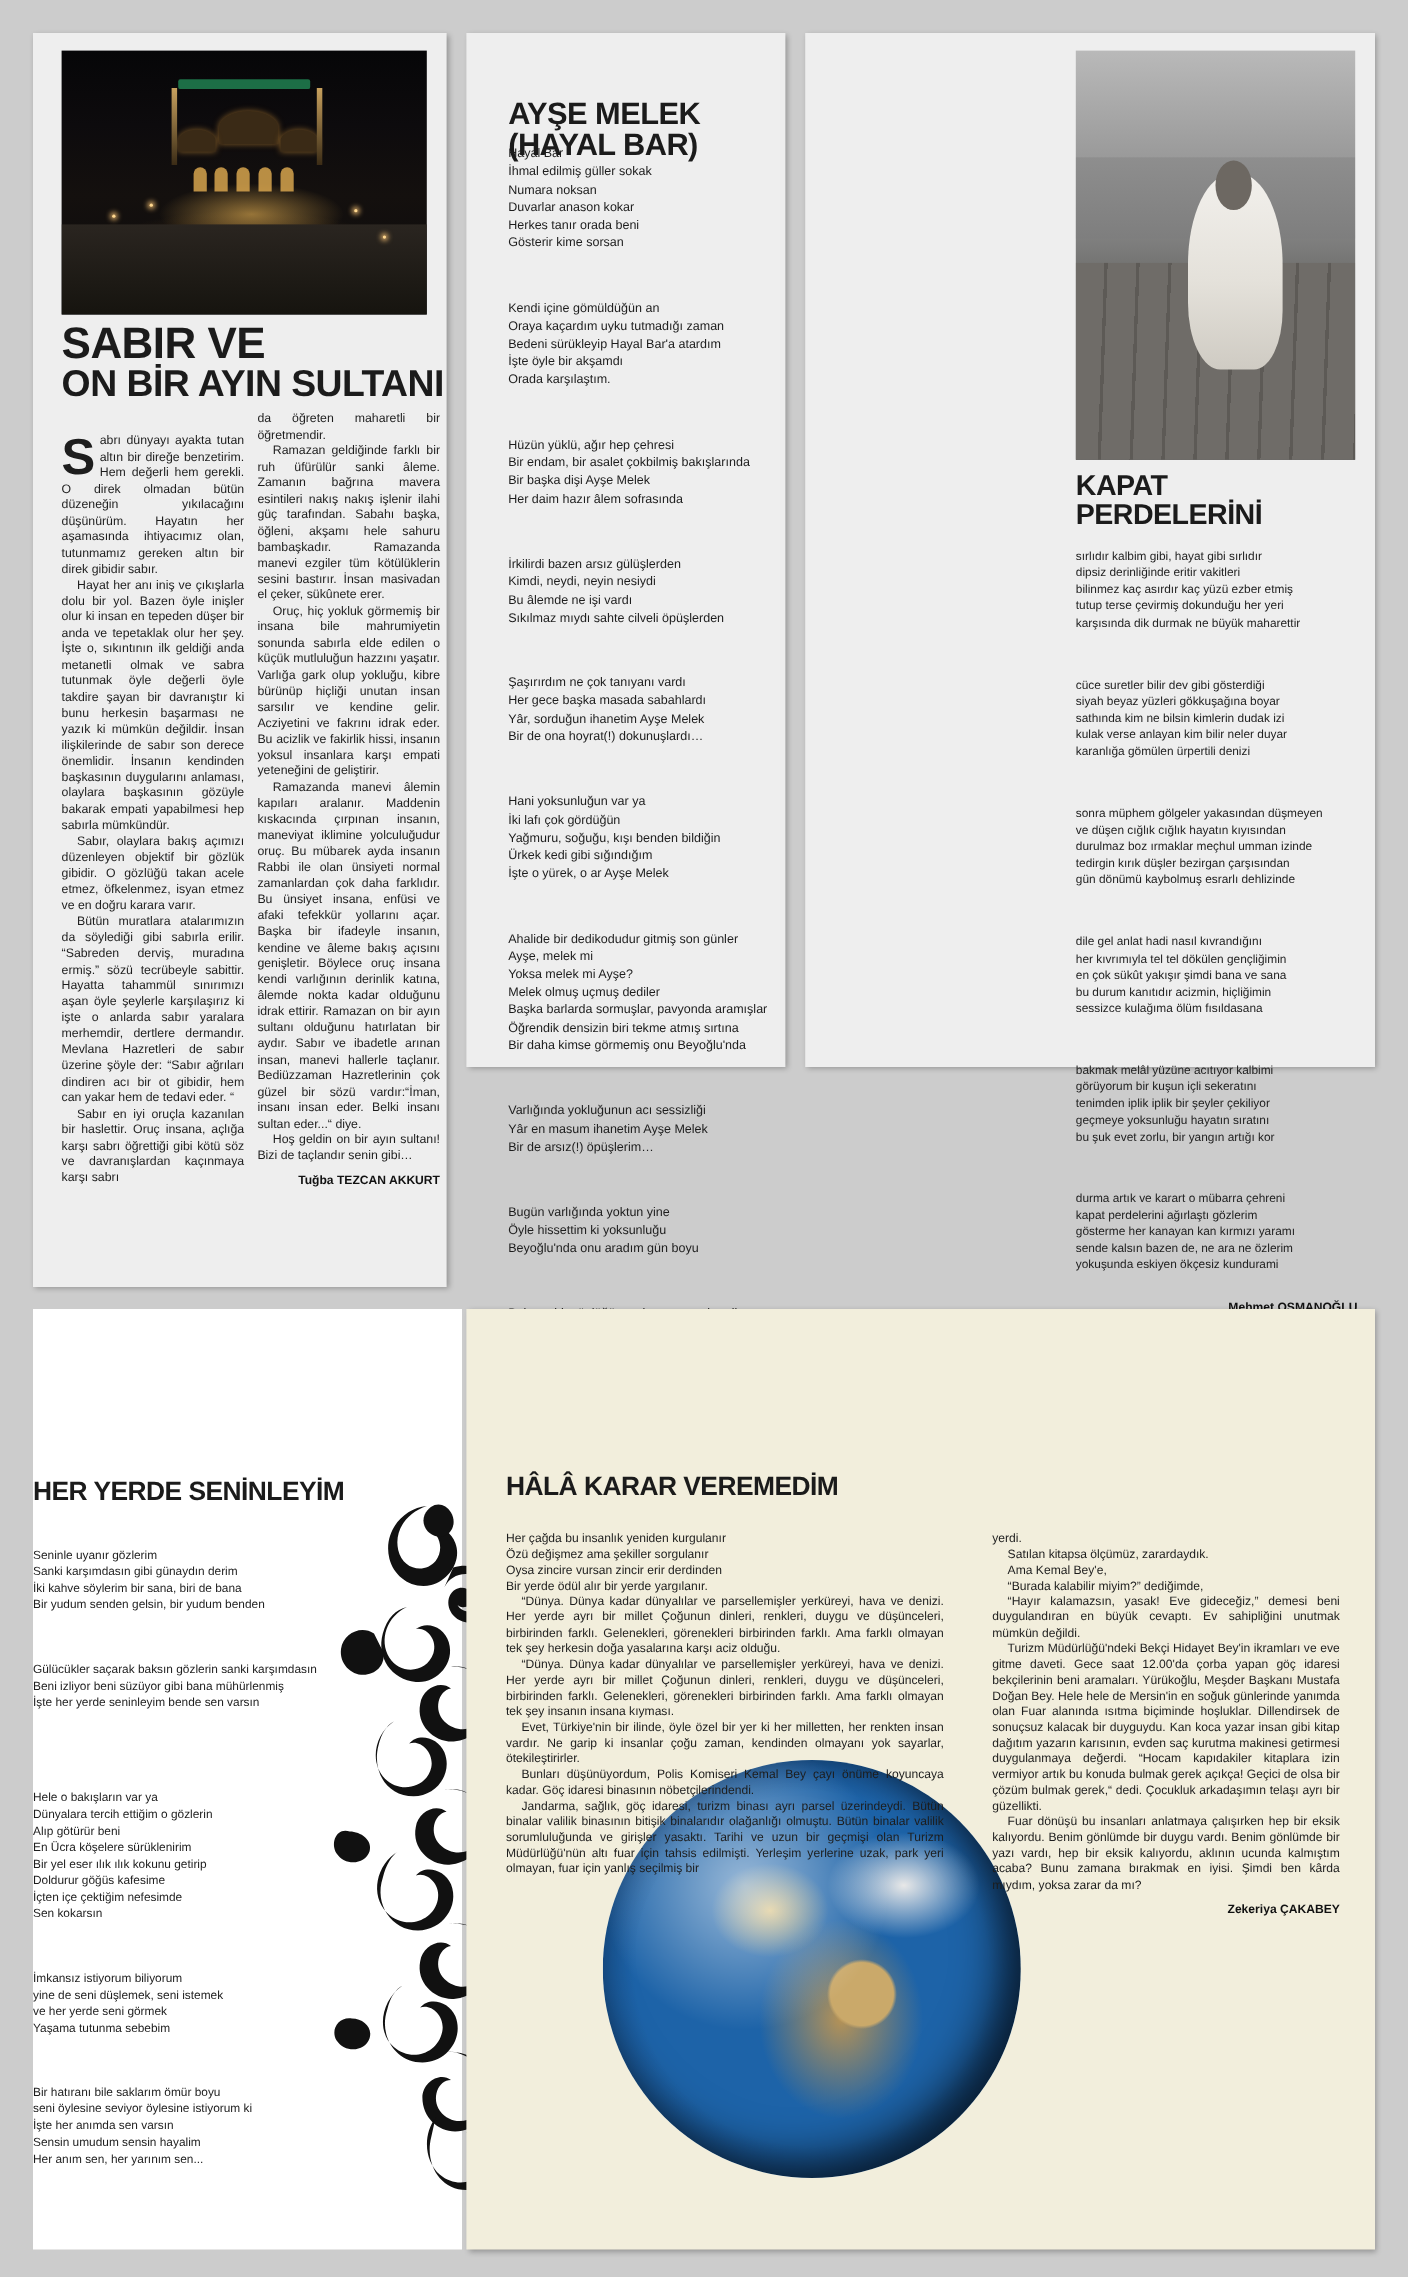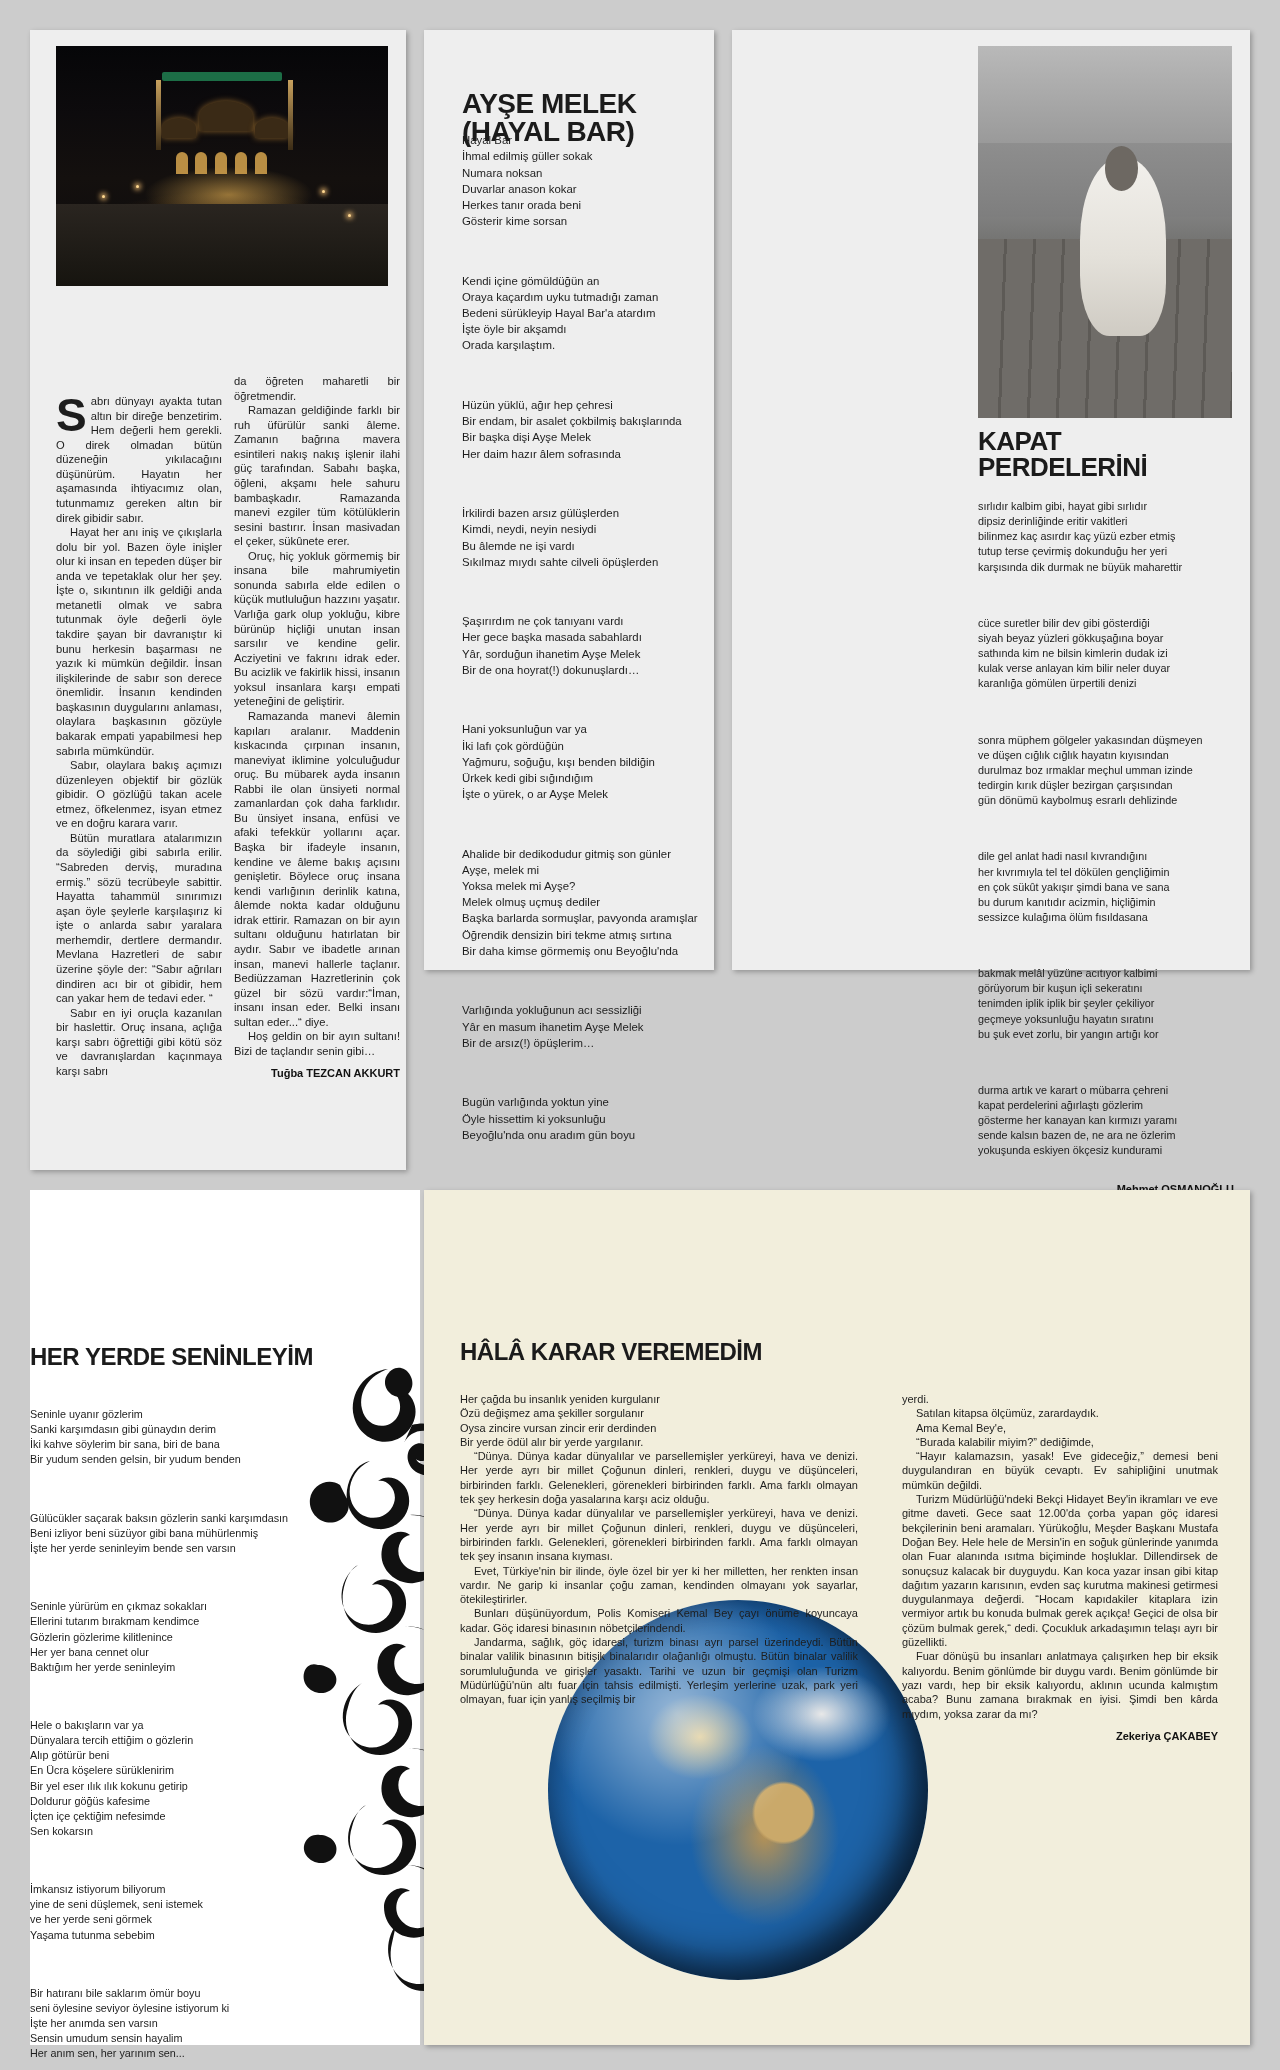--- a/index.html
+++ b/index.html
@@ -151,20 +151,24 @@
     <div class="arch" style="left:42%;top:44%;"></div>
     <div class="arch" style="left:48%;top:44%;"></div>
     <div class="arch" style="left:54%;top:44%;"></div>
     <div class="arch" style="left:60%;top:44%;"></div>
     <div class="glow" style="left:14%;top:62%;"></div>
     <div class="glow" style="left:24%;top:58%;"></div>
     <div class="glow" style="left:80%;top:60%;"></div>
     <div class="glow" style="left:88%;top:70%;"></div>
   </div>
 
+  <div class="headline hl-xl" style="position:absolute;left:56px;top:292px;width:350px;">
+    <div>SABIR VE</div>
+    <div style="font-size:34px;">ON BİR AYIN SULTANI</div>
+  </div>
 
   <div class="body-text" style="position:absolute;left:56px;top:374px;width:166px;margin-top:20px;">
     <p class="dropcap noind">Sabrı dünyayı ayakta tutan altın bir direğe benzetirim. Hem değerli hem gerekli. O direk olmadan bütün düzeneğin yıkılacağını düşünürüm. Hayatın her aşamasında ihtiyacımız olan, tutunmamız gereken altın bir direk gibidir sabır.</p>
     <p>Hayat her anı iniş ve çıkışlarla dolu bir yol. Bazen öyle inişler olur ki insan en tepeden düşer bir anda ve tepetaklak olur her şey. İşte o, sıkıntının ilk geldiği anda metanetli olmak ve sabra tutunmak öyle değerli öyle takdire şayan bir davranıştır ki bunu herkesin başarması ne yazık ki mümkün değildir. İnsan ilişkilerinde de sabır son derece önemlidir. İnsanın kendinden başkasının duygularını anlaması, olaylara başkasının gözüyle bakarak empati yapabilmesi hep sabırla mümkündür.</p>
     <p>Sabır, olaylara bakış açımızı düzenleyen objektif bir gözlük gibidir. O gözlüğü takan acele etmez, öfkelenmez, isyan etmez ve en doğru karara varır.</p>
     <p>Bütün muratlara atalarımızın da söylediği gibi sabırla erilir. “Sabreden derviş, muradına ermiş.” sözü tecrübeyle sabittir. Hayatta tahammül sınırımızı aşan öyle şeylerle karşılaşırız ki işte o anlarda sabır yaralara merhemdir, dertlere dermandır. Mevlana Hazretleri de sabır üzerine şöyle der: “Sabır ağrıları dindiren acı bir ot gibidir, hem can yakar hem de tedavi eder. “</p>
     <p>Sabır en iyi oruçla kazanılan bir haslettir. Oruç insana, açlığa karşı sabrı öğrettiği gibi kötü söz ve davranışlardan kaçınmaya karşı sabrı</p>
   </div>
 
   <div class="body-text" style="position:absolute;left:234px;top:374px;width:166px;">
@@ -309,25 +313,20 @@
   <div class="poem poem-sm" style="position:absolute;left:30px;top:1392px;width:310px;">
     <div>Seninle uyanır gözlerim
 Sanki karşımdasın gibi günaydın derim
 İki kahve söylerim  bir sana, biri de bana
 Bir yudum senden gelsin, bir yudum benden</div>
     <div style="height:13px"></div>
     <div>Gülücükler saçarak baksın gözlerin sanki karşımdasın
 Beni izliyor beni süzüyor gibi bana mühürlenmiş
 İşte her yerde seninleyim bende sen varsın</div>
     <div style="height:13px"></div>
-    <div>Seninle yürürüm en çıkmaz sokakları
-Ellerini tutarım bırakmam kendimce
-Gözlerin gözlerime kilitlenince
-Her yer bana cennet olur
-Baktığım her yerde seninleyim</div>
     <div style="height:13px"></div>
     <div>Hele o bakışların var ya
 Dünyalara tercih ettiğim o gözlerin
 Alıp götürür beni
 En Ücra köşelere sürüklenirim
 Bir yel eser ılık ılık kokunu getirip
 Doldurur göğüs kafesime
 İçten içe çektiğim nefesimde
 Sen kokarsın</div>
     <div style="height:13px"></div>

